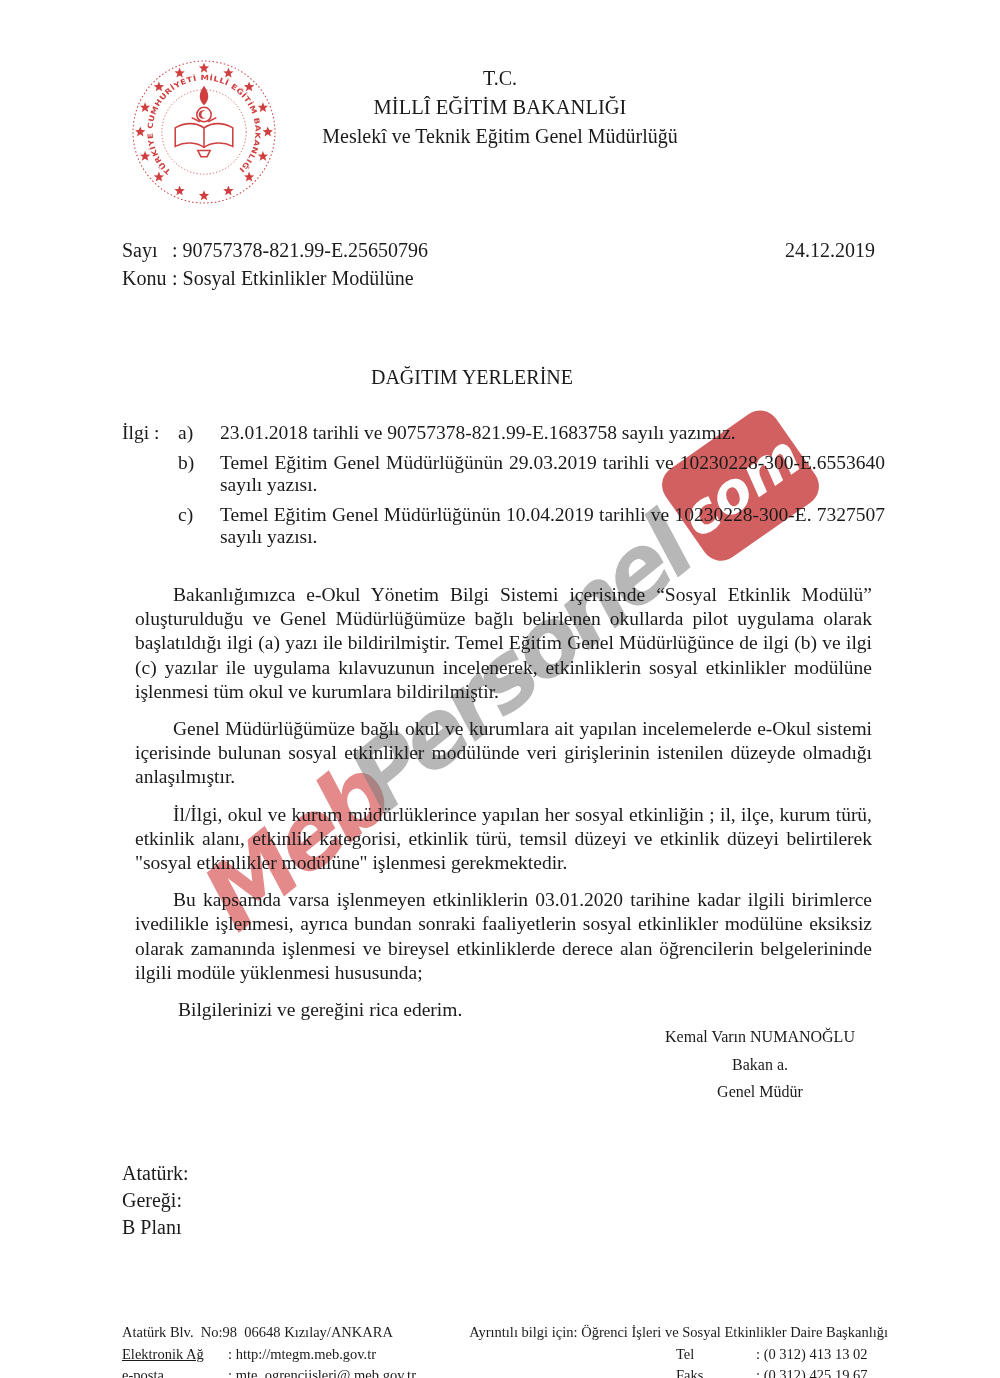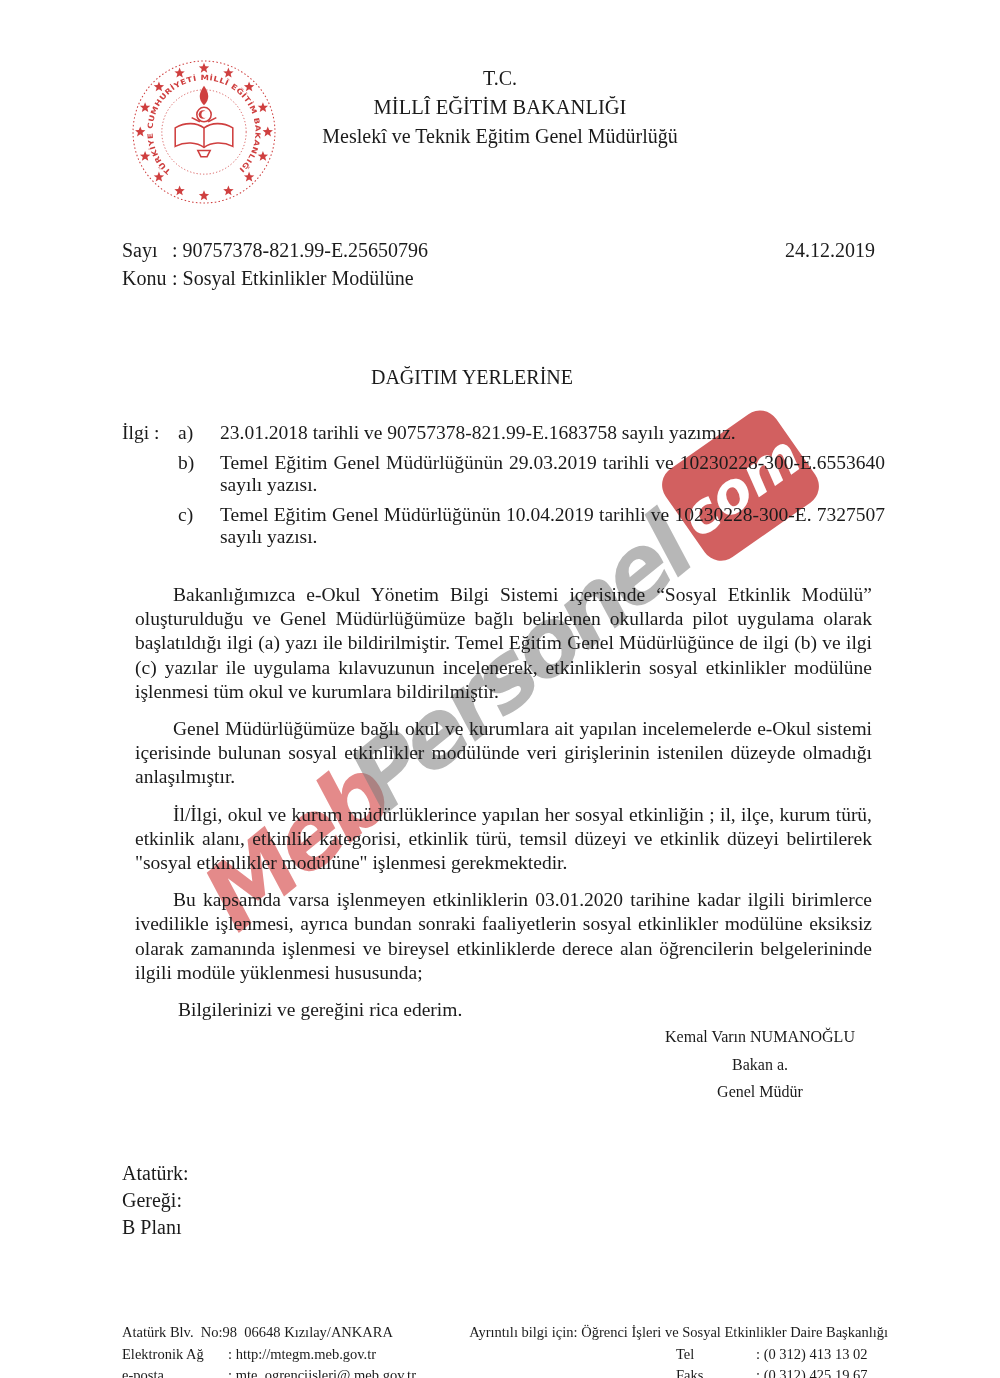--- a/index.html
+++ b/index.html
@@ -67,21 +67,21 @@
   
   .signature{left:545px;top:1023px;width:430px;text-align:center;font-size:16px;line-height:27.5px;}
 
   
   .distribution{left:122px;top:1160px;font-size:20px;line-height:27px;}
 
   
   .footer{left:122px;top:1322px;width:766px;font-size:14.5px;line-height:21.5px;}
   .f-row{display:flex;}
   .f-left{flex:0 0 345px;display:flex;white-space:pre;}
-  .f-l-label{width:106px;flex:0 0 106px;}
+  .f-l-label{width:106px;flex:0 0 106px;text-decoration:underline;}
   .f-r-wide{flex:1;text-align:right;white-space:pre;}
   .f-right{margin-left:auto;width:212px;display:flex;white-space:pre;gap:30px;}
   .f-r-label{width:50px;flex:0 0 50px;}
 </style>
 </head>
 <body>
 
 <div class="page">
 
   <svg class="seal" viewBox="0 0 140 140" xmlns="http://www.w3.org/2000/svg">

